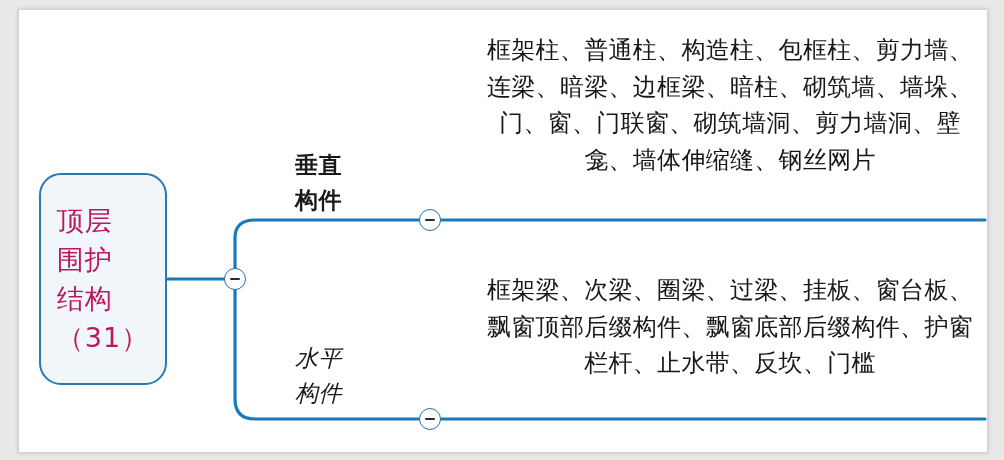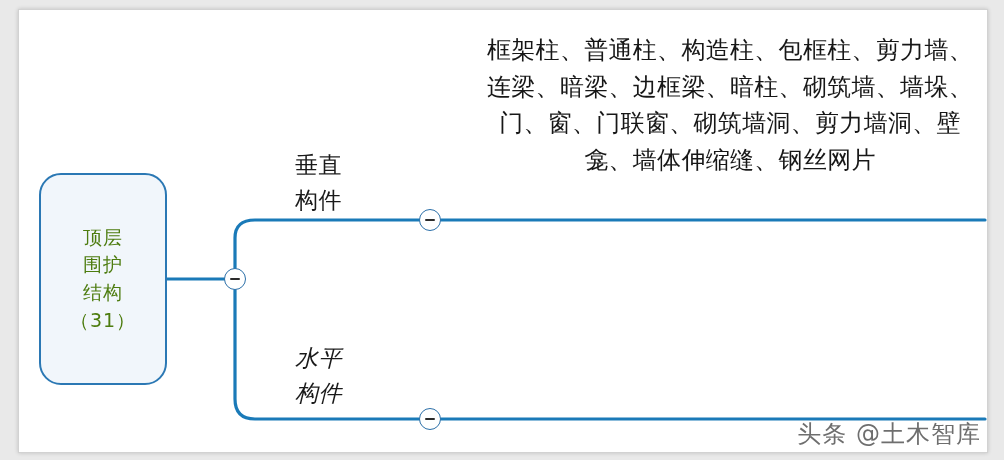--- a/index.html
+++ b/index.html
@@ -52,40 +52,40 @@
     height: 212px;
     box-sizing: border-box;
     background: #f1f6fb;
     border: 2.5px solid #2b78b4;
     border-radius: 22px;
     display: flex;
     align-items: center;
     justify-content: center;
   }
   .root-label {
-    font-size: 19px;
+    font-size: 27px;
     line-height: 1.45;
-    color: #4d7c0f;
-    text-align: center;
+    color: #be185d;
+    text-align: left;
     letter-spacing: 1px;
     white-space: pre-line;
     font-family: "DejaVu Sans", "Liberation Sans", sans-serif;
   }
 
   
   .branch-label {
     position: absolute;
     font-size: 23px;
     line-height: 1.5;
     color: #1a1a1a;
     text-align: left;
     white-space: pre-line;
     letter-spacing: 0.5px;
   }
-  #label-vertical   { left: 276px; top: 138px; }
+  #label-vertical   { left: 276px; top: 138px; font-weight: bold; }
   #label-horizontal { left: 276px; top: 331px; font-style: italic; }
 
   
   .leaf-text {
     position: absolute;
     font-size: 24px;
     line-height: 1.53;
     color: #171717;
     letter-spacing: 0.3px;
     text-align: center;
@@ -168,18 +168,18 @@
 
       <div class="leaf-text" id="leaf-vertical">框架柱、普通柱、构造柱、包框柱、剪力墙、连梁、暗梁、边框梁、暗柱、砌筑墙、墙垛、门、窗、门联窗、砌筑墙洞、剪力墙洞、壁龛、墙体伸缩缝、钢丝网片</div>
 
       <div class="branch-label" id="label-horizontal">水平
 构件</div>
 
       <div class="toggle" id="toggle-horizontal">
         <span class="bar"></span>
       </div>
 
+      <div class="leaf-text" id="leaf-horizontal">框架梁、次梁、圈梁、过梁、挂板、窗台板、飘窗顶部后缀构件、飘窗底部后缀构件、护窗栏杆、止水带、反坎、门槛</div>
 
-      <div id="watermark">头条 @土木智库</div>
 
     </div>
   </div>
 </div>
 
 </body></html>

